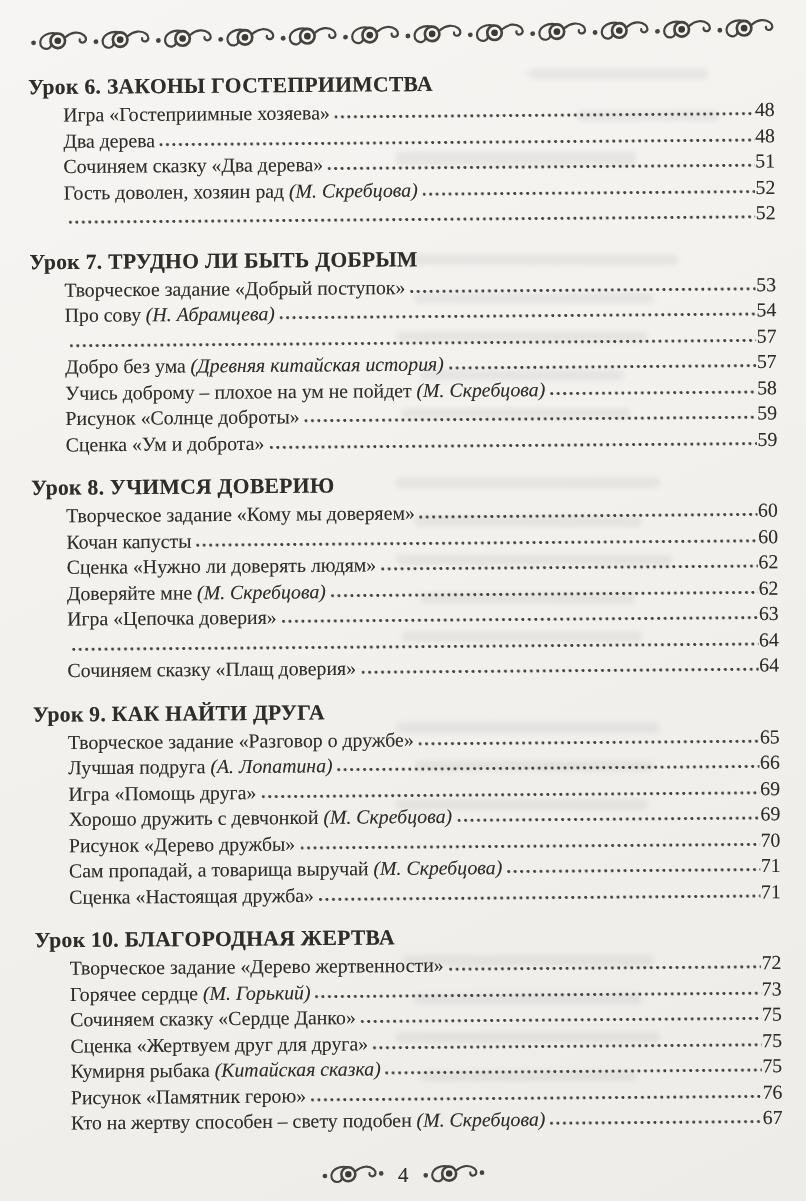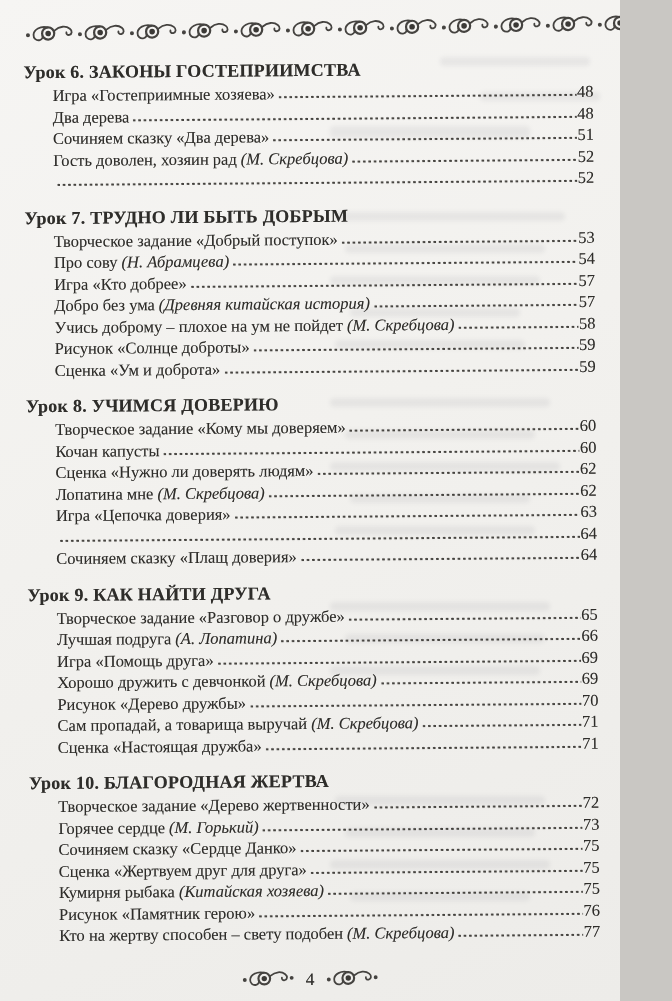--- a/index.html
+++ b/index.html
@@ -2,21 +2,21 @@
 <html lang="ru"><head>
 <meta charset="utf-8">
 <style>
   html,body{margin:0;padding:0;}
   body{
     width:672px;height:1001px;overflow:hidden;
     background:#c9c7c3;
     font-family:"Liberation Serif","DejaVu Serif",serif;
   }
   .paper{
-    position:relative;width:620px;height:1001px;overflow:hidden;
+    position:relative;width:672px;height:1001px;overflow:hidden;
     background:linear-gradient(155deg,#f6f5f3 0%,#f2f1ee 45%,#edecE9 100%);
     color:#2e2d2a;
   }
   
   .bleed{position:absolute;inset:0;pointer-events:none;}
   .bleed i{
     position:absolute;display:block;height:9px;border-radius:4px;
     background:#787883;opacity:.10;filter:blur(2px);
   }
   
@@ -200,21 +200,20 @@
   </li>
 
   <li class="entry">
     <span class="lbl">Про сову</span>
     <span class="src">(Н. Абрамцева)</span>
     <span class="leader"></span>
     <span class="pgnum">54</span>
   </li>
 
   <li class="entry">
-    <span class="lbl">Игра «Кто добрее»</span>
 
     <span class="leader"></span>
     <span class="pgnum">57</span>
   </li>
 
   <li class="entry">
     <span class="lbl">Добро без ума</span>
     <span class="src">(Древняя китайская история)</span>
     <span class="leader"></span>
     <span class="pgnum">57</span>
@@ -260,21 +259,21 @@
   </li>
 
   <li class="entry">
     <span class="lbl">Сценка «Нужно ли доверять людям»</span>
 
     <span class="leader"></span>
     <span class="pgnum">62</span>
   </li>
 
   <li class="entry">
-    <span class="lbl">Лопатина мне</span>
+    <span class="lbl">Доверяйте мне</span>
     <span class="src">(М. Скребцова)</span>
     <span class="leader"></span>
     <span class="pgnum">62</span>
   </li>
 
   <li class="entry">
     <span class="lbl">Игра «Цепочка доверия»</span>
 
     <span class="leader"></span>
     <span class="pgnum">63</span>
@@ -375,37 +374,37 @@
 
   <li class="entry">
     <span class="lbl">Сценка «Жертвуем друг для друга»</span>
 
     <span class="leader"></span>
     <span class="pgnum">75</span>
   </li>
 
   <li class="entry">
     <span class="lbl">Кумирня рыбака</span>
-    <span class="src">(Китайская хозяева)</span>
+    <span class="src">(Китайская сказка)</span>
     <span class="leader"></span>
     <span class="pgnum">75</span>
   </li>
 
   <li class="entry">
     <span class="lbl">Рисунок «Памятник герою»</span>
 
     <span class="leader"></span>
     <span class="pgnum">76</span>
   </li>
 
   <li class="entry">
     <span class="lbl">Кто на жертву способен – свету подобен</span>
     <span class="src">(М. Скребцова)</span>
     <span class="leader"></span>
-    <span class="pgnum">77</span>
+    <span class="pgnum">67</span>
   </li>
 </ul>
   </section>
 </main>
   </div>
 
   <div class="footer">
     <svg class="orn-small" viewBox="0 0 60 28">
       <use href="#orn"></use>
         <circle cx="55.5" cy="12.6" r="2.1" fill="#454340"></circle>

